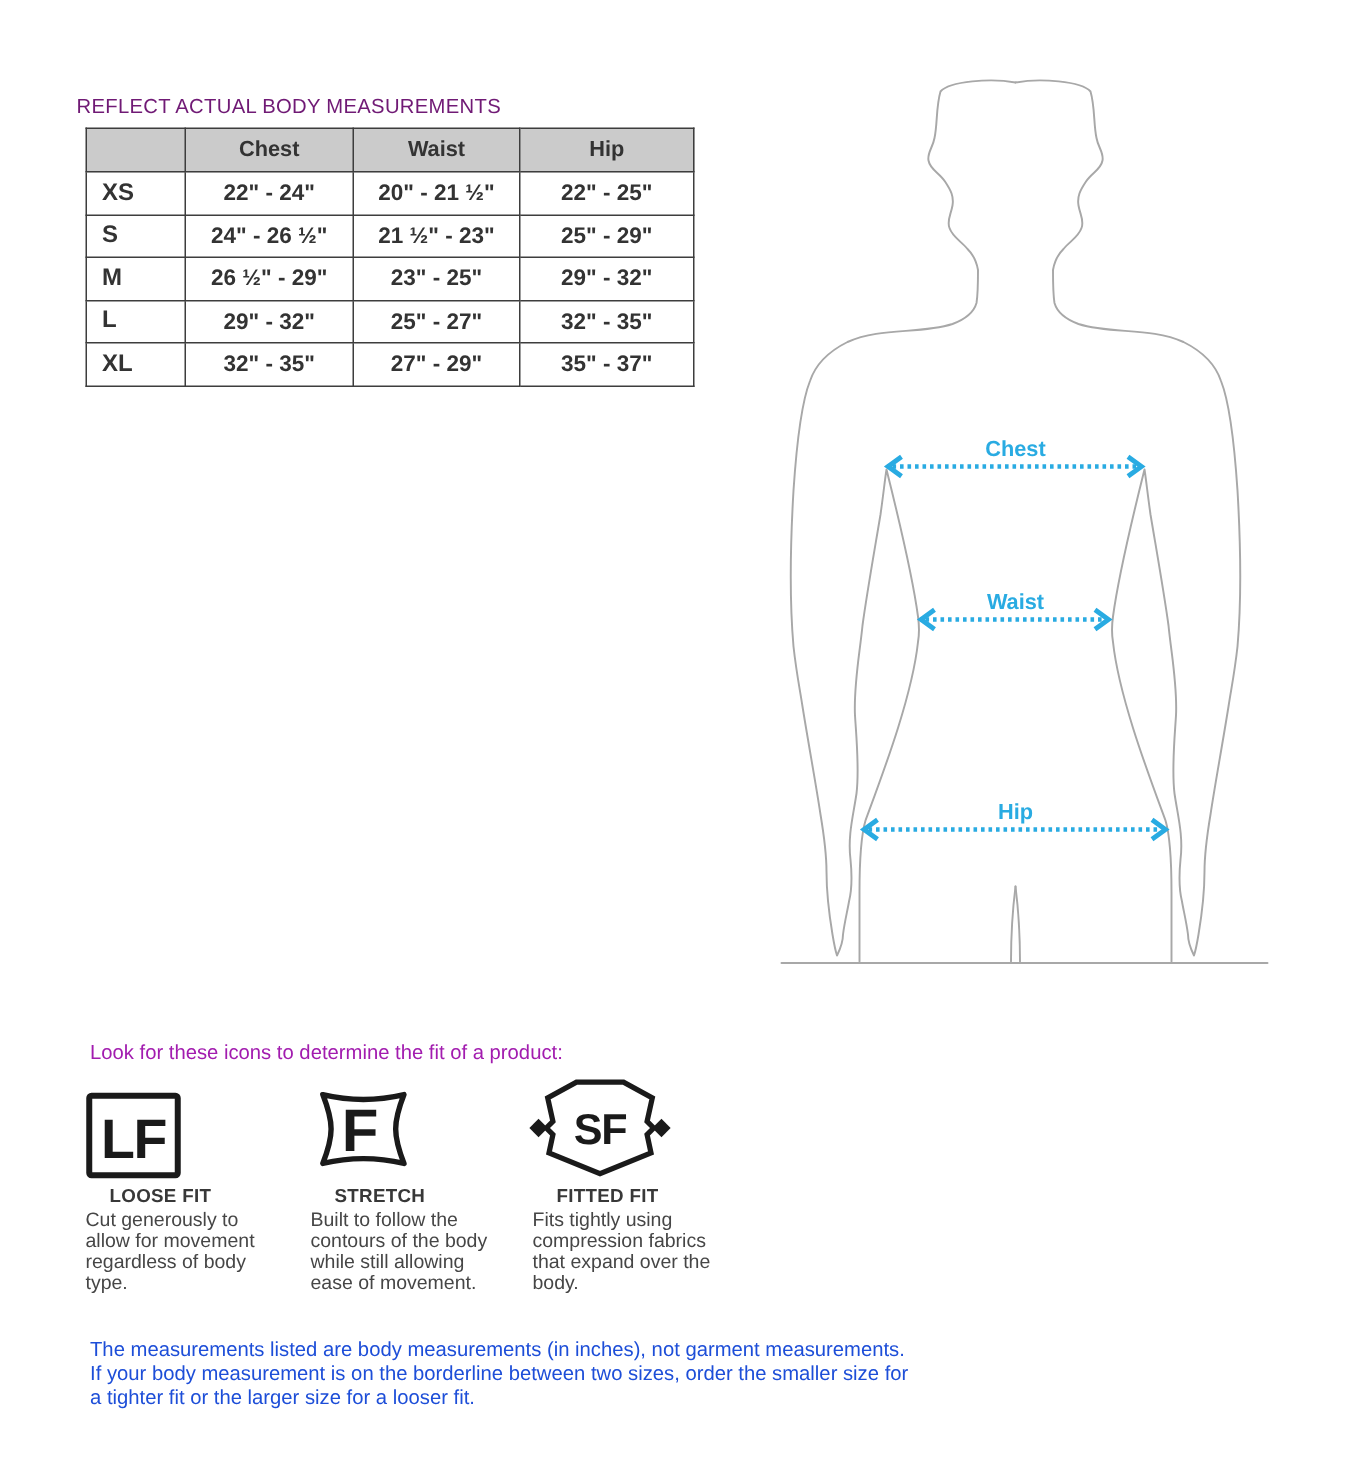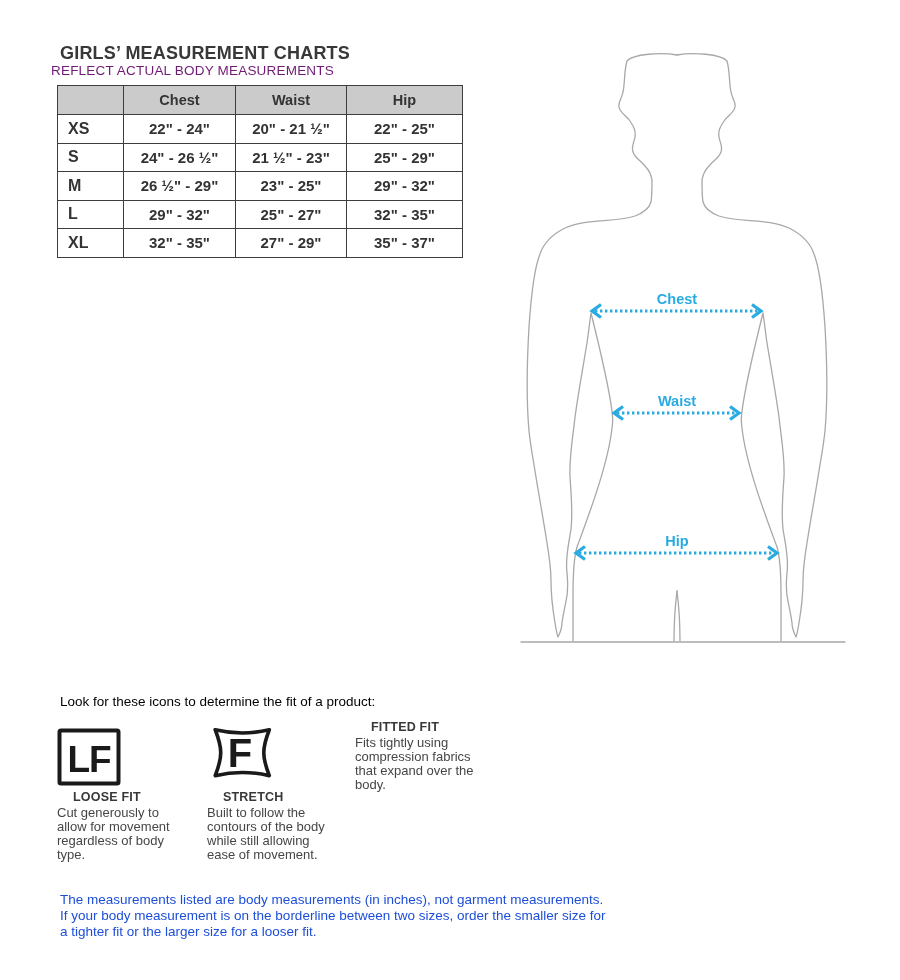--- a/index.html
+++ b/index.html
@@ -22,21 +22,21 @@
   .size-chart th, .size-chart td {
     border:1.6px solid #3d3d3d; color:#333; text-align:center; padding:0;
   }
   .size-chart thead th { background:#cbcbcb; font-size:14.5px; font-weight:bold; height:28px; }
   .size-chart tbody td { background:#fff; font-size:15px; font-weight:bold; height:27.5px; }
   .size-chart td.size-cell { text-align:left; padding-left:10px; font-size:16px; }
   .col-size { width:66px; } .col-chest { width:112px; } .col-waist { width:111px; } .col-hip { width:116px; }
 
   .figure { position:absolute; left:513px; top:45px; }
 
-  .fit-intro { position:absolute; left:60px; top:694px; font-size:13.5px; color:#000000; }
+  .fit-intro { position:absolute; left:60px; top:694px; font-size:13.5px; color:#a21caf; }
   .fit-item { position:absolute; top:716px; }
   .fit-item .icon-slot { height:70px; position:relative; }
   .fit-item .icon-slot svg { position:absolute; left:0; bottom:0; }
   .fit-name { font-size:12.5px; font-weight:bold; color:#383838; margin:4px 0 2px 16px; letter-spacing:0.2px; }
   .fit-desc { font-size:13px; color:#464646; line-height:1.07; }
   .fit-1 { left:57px; width:128px; }
   .fit-2 { left:207px; width:132px; }
   .fit-3 { left:352px; width:132px; }
   .fit-3 .fit-name { padding-left:3px; }
   .fit-3 .fit-desc { padding-left:3px; }
@@ -44,21 +44,20 @@
   .footer {
     position:absolute; left:60px; top:892px; width:548px;
     font-size:13.5px; color:#1d4ed8; line-height:1.18; white-space:pre-line;
   }
 </style>
 </head>
 <body>
 
 <div class="page">
 
-  <div class="title">GIRLS’ MEASUREMENT CHARTS</div>
   <div class="subtitle">REFLECT ACTUAL BODY MEASUREMENTS</div>
 
   <table class="size-chart">
     <colgroup>
         <col class="col-size">
         <col class="col-chest">
         <col class="col-waist">
         <col class="col-hip">
       </colgroup>
     <thead>
@@ -226,20 +225,28 @@
       <svg width="66" height="62" viewBox="0 0 66 62">
         <path d="M 7,4 C 28,9 52,9 73,4 C 64,27 64,37 73,60 C 52,55 28,55 7,60 C 16,37 16,27 7,4 Z" transform="scale(0.82) translate(3,3)" fill="#fff" stroke="#1a1a1a" stroke-width="4.4" stroke-linejoin="round"></path>
         <text x="33" y="43" text-anchor="middle" font-family="Liberation Sans, sans-serif" font-size="40" font-weight="bold" fill="#1a1a1a">F</text>
       </svg>
     </div>
     <div class="fit-name">STRETCH</div>
     <div class="fit-desc">Built to follow the contours of the body while still allowing ease of movement.</div>
   </div>
 
   <div class="fit-item fit-3">
+    <div class="icon-slot">
+      <svg width="96" height="68" viewBox="0 0 110 78">
+        <path d="M 37,4 L 73,4 L 95,16 L 91,34 L 96,39 L 91,44 L 94,58 L 55,74 L 16,58 L 19,44 L 14,39 L 19,34 L 15,16 Z" fill="#fff" stroke="#1a1a1a" stroke-width="4" stroke-linejoin="miter"></path>
+        <polygon points="1,39 8,32 15,39 8,46" fill="#1a1a1a"></polygon>
+        <polygon points="95,39 102,32 109,39 102,46" fill="#1a1a1a"></polygon>
+        <text x="55" y="51" text-anchor="middle" font-family="Liberation Sans, sans-serif" font-size="33" font-weight="bold" fill="#1a1a1a" letter-spacing="-1">SF</text>
+      </svg>
+    </div>
     <div class="fit-name">FITTED FIT</div>
     <div class="fit-desc">Fits tightly using compression fabrics that expand over the body.</div>
   </div>
 
   <div class="footer">The measurements listed are body measurements (in inches), not garment measurements.
 If your body measurement is on the borderline between two sizes, order the smaller size for a tighter fit or the larger size for a looser fit.</div>
 
 </div>
 
 </body></html>

